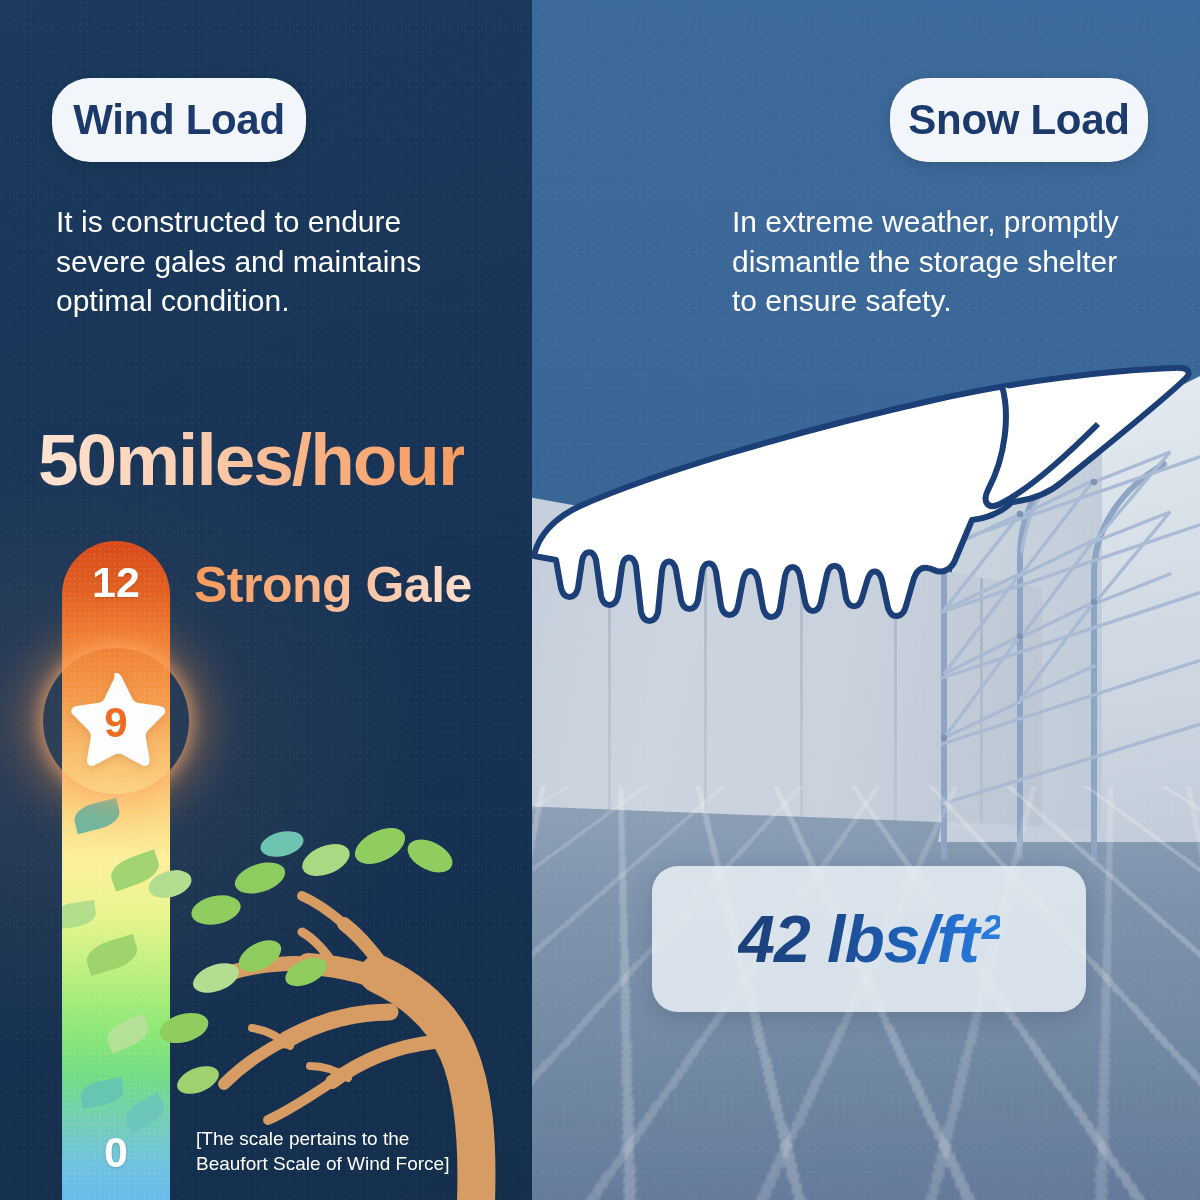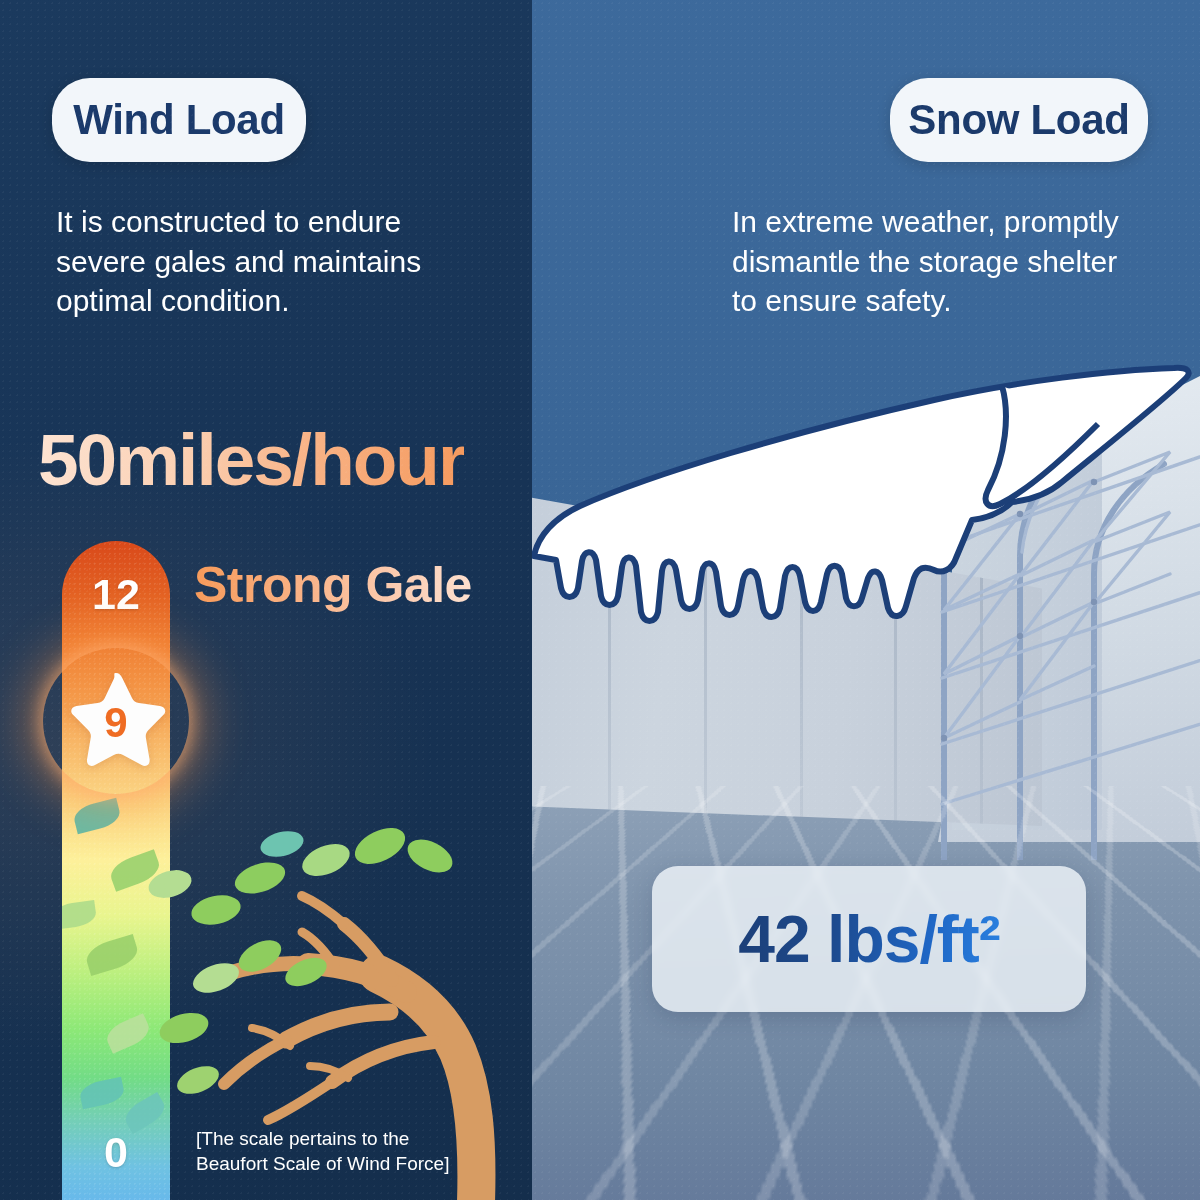--- a/index.html
+++ b/index.html
@@ -81,21 +81,21 @@
     content:""; position:absolute; inset:0;
     background-image:radial-gradient(rgba(255,255,255,.10) 1px, transparent 1px);
     background-size:5px 5px;
   }
   .scale-label {
     position:absolute; left:62px; width:108px;
     text-align:center; color:#ffffff; font-weight:bold;
     text-shadow:0 1px 3px rgba(0,0,0,.18);
     z-index:4;
   }
-  #scale-top-label { top:570px; font-size:43px; }
+  #scale-top-label { top:558px; font-size:43px; }
   #scale-bottom-label { top:1128px; font-size:43px; }
 
   
   .leaf {
     position:absolute; border-radius:50% 0 50% 0;
     opacity:.85; z-index:3;
   }
 
   
   #badge {
@@ -180,20 +180,21 @@
 
   
   #load-panel {
     position:absolute; left:652px; top:866px; width:434px; height:146px;
     border-radius:26px;
     background:rgba(244,248,252,.78);
     box-shadow:0 6px 22px rgba(20,40,70,.18);
     display:flex; align-items:center; justify-content:center;
     backdrop-filter:blur(3px);
     z-index:8;
+    font-style:italic;
   }
   #load-value {
     font-size:66px; font-weight:bold; letter-spacing:-1px;
     background:linear-gradient(95deg,#1c3f78 0%,#1d4a8e 36%,#1f66c4 72%,#2a80e0 100%);
     -webkit-background-clip:text; background-clip:text;
     -webkit-text-fill-color:transparent; color:transparent;
     white-space:nowrap;
   }
 </style>
 </head>

